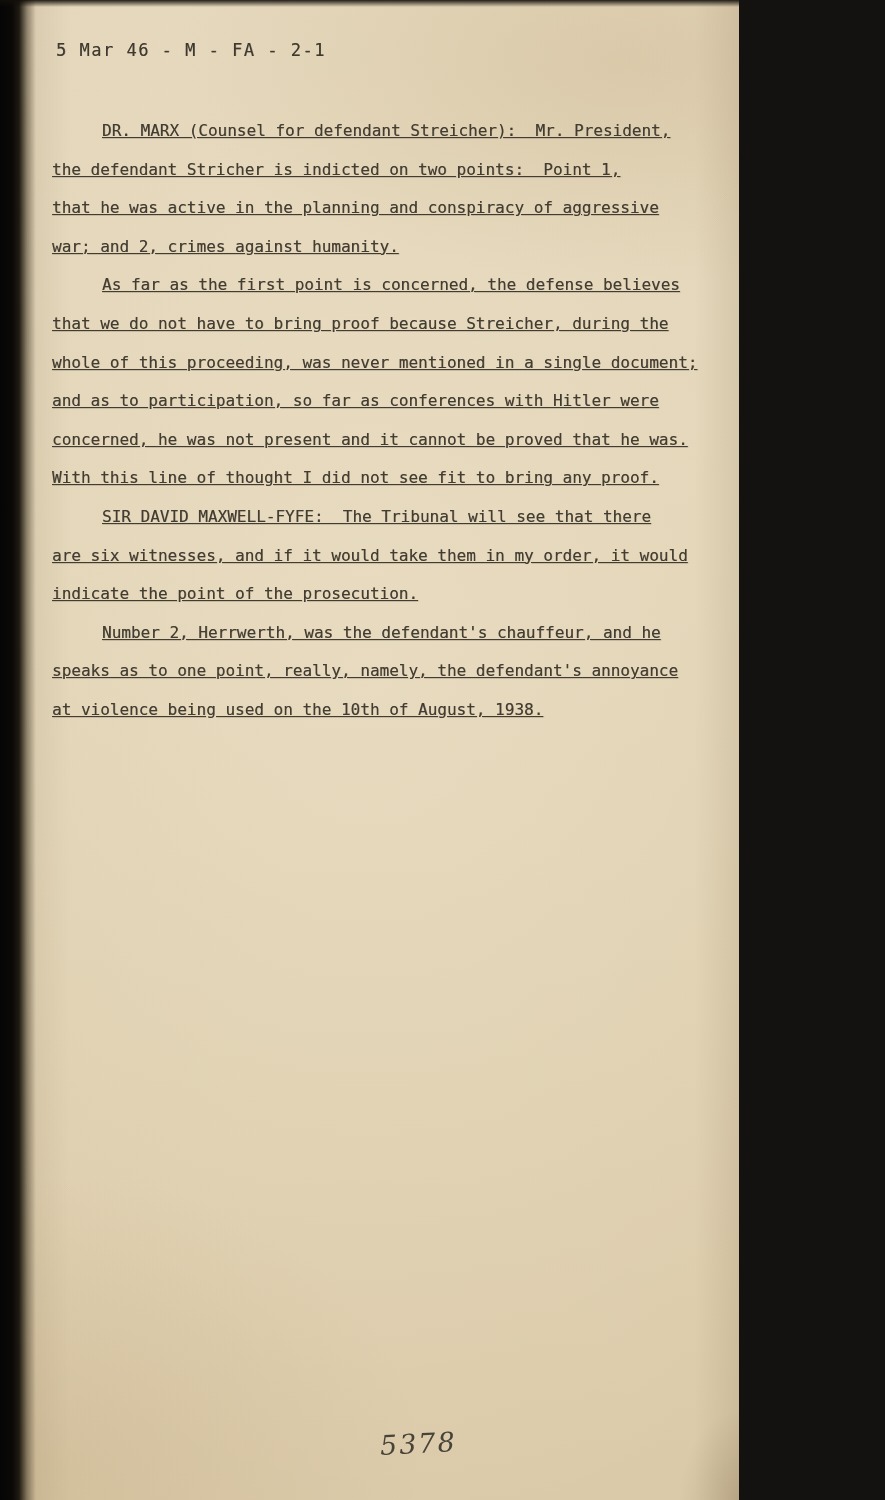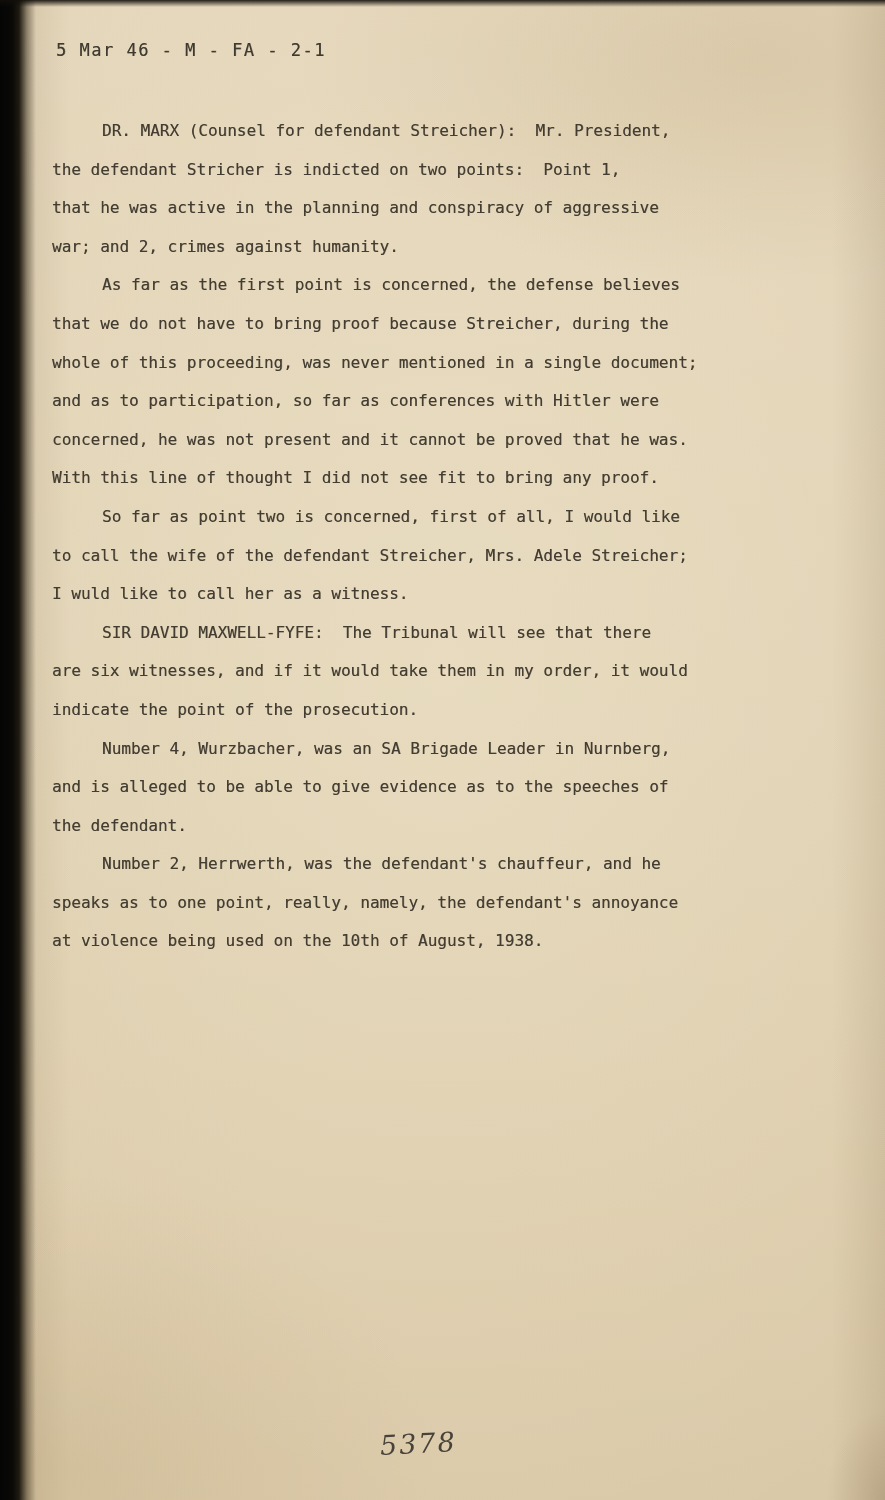--- a/index.html
+++ b/index.html
@@ -2,21 +2,21 @@
 <html><head>
 <meta charset="utf-8">
 <style>
   html, body {
     margin: 0;
     padding: 0;
     background: #141210;
   }
   .page {
     position: relative;
-    width: 885px;
+    width: 739px;
     height: 1500px;
     overflow: hidden;
     color: #423c31;
     font-family: "DejaVu Sans Mono", "Liberation Mono", monospace;
     background-color: #e0d1b3;
     background-image:
       radial-gradient(ellipse 650px 320px at 85% 4%, rgba(172,142,96,0.20), transparent 70%),
       radial-gradient(ellipse 520px 420px at 8% 98%, rgba(168,138,92,0.16), transparent 70%),
       radial-gradient(ellipse 900px 1200px at 50% 45%, rgba(255,248,228,0.25), transparent 80%),
       linear-gradient(90deg, rgba(110,88,55,0.20) 0px, rgba(110,88,55,0.0) 70px),
@@ -62,20 +62,21 @@
     top: 112px;
     width: 748px;
     font-size: 16px;
     line-height: 38.6px;
     text-shadow: 0.4px 0.4px 0.6px rgba(66,60,49,0.5);
   }
   .transcript-body p {
     margin: 0;
     white-space: pre-wrap;
     text-indent: 50px;
+    text-decoration: underline;
   }
   .page-number {
     position: absolute;
     left: 380px;
     top: 1428px;
     font-family: "DejaVu Serif", "Liberation Serif", serif;
     font-style: italic;
     font-size: 27px;
     letter-spacing: 2px;
     color: #474339;
@@ -96,28 +97,22 @@
     <p>DR. MARX (Counsel for defendant Streicher):  Mr. President,
 the defendant Stricher is indicted on two points:  Point 1,
 that he was active in the planning and conspiracy of aggressive
 war; and 2, crimes against humanity.</p>
     <p>As far as the first point is concerned, the defense believes
 that we do not have to bring proof because Streicher, during the
 whole of this proceeding, was never mentioned in a single document;
 and as to participation, so far as conferences with Hitler were
 concerned, he was not present and it cannot be proved that he was.
 With this line of thought I did not see fit to bring any proof.</p>
-    <p>So far as point two is concerned, first of all, I would like
-to call the wife of the defendant Streicher, Mrs. Adele Streicher;
-I wuld like to call her as a witness.</p>
     <p>SIR DAVID MAXWELL-FYFE:  The Tribunal will see that there
 are six witnesses, and if it would take them in my order, it would
 indicate the point of the prosecution.</p>
-    <p>Number 4, Wurzbacher, was an SA Brigade Leader in Nurnberg,
-and is alleged to be able to give evidence as to the speeches of
-the defendant.</p>
     <p>Number 2, Herrwerth, was the defendant's chauffeur, and he
 speaks as to one point, really, namely, the defendant's annoyance
 at violence being used on the 10th of August, 1938.</p>
   </div>
 
   <div class="page-number">5378</div>
 </div>
 
 </body></html>

